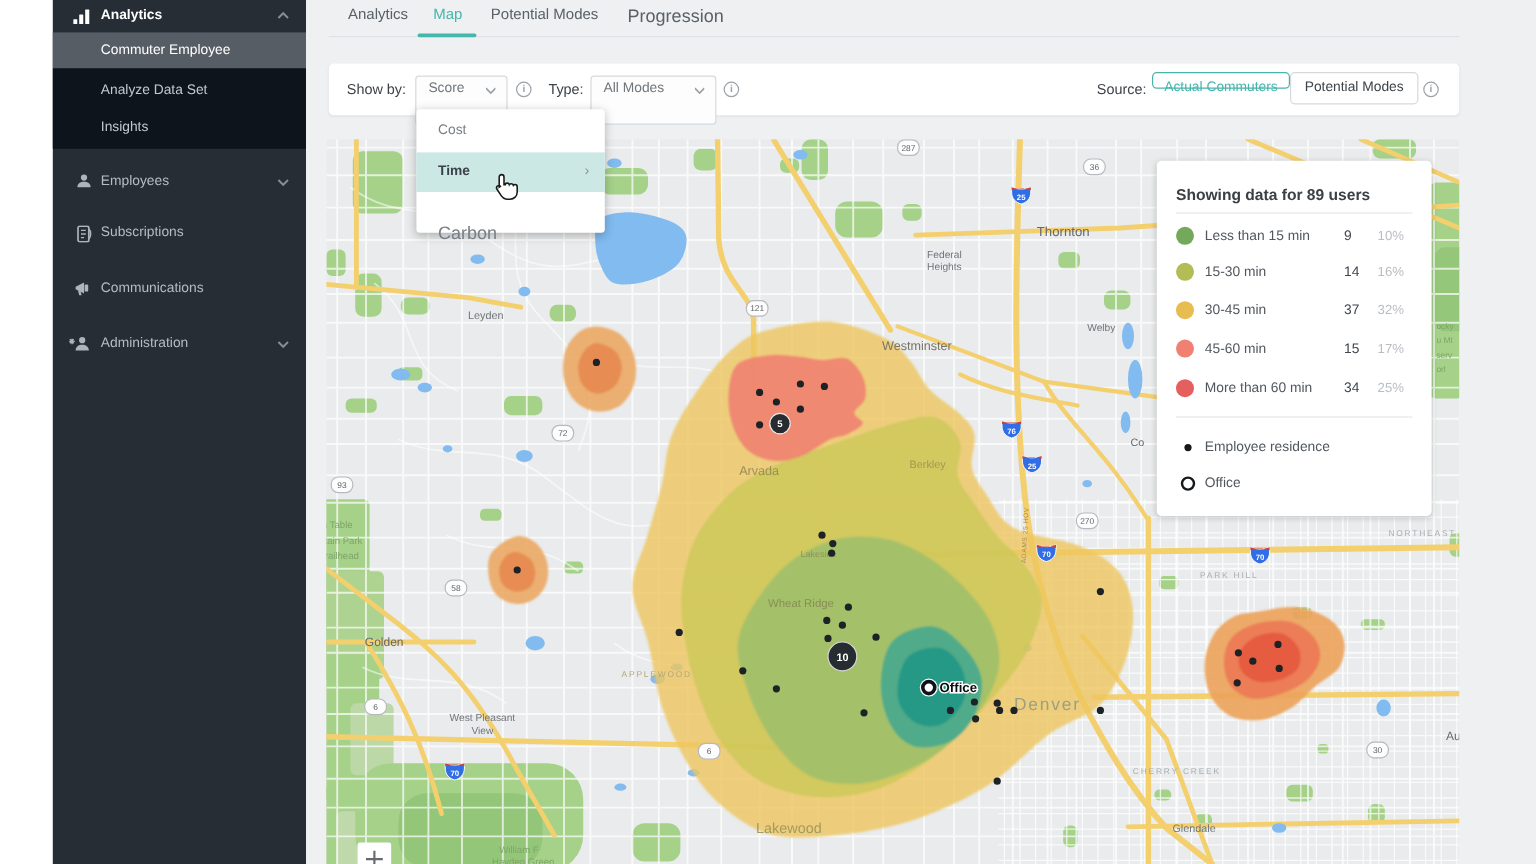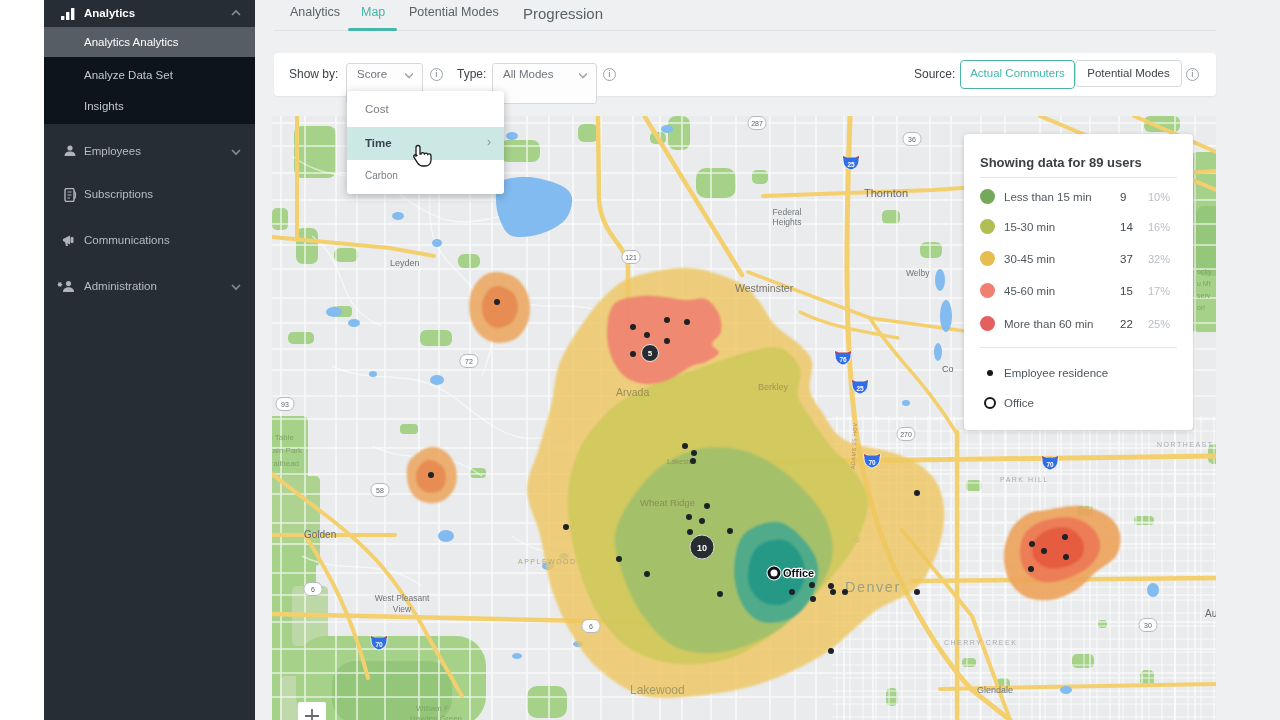--- a/index.html
+++ b/index.html
@@ -24,21 +24,21 @@
 <g fill="#ffffff">
       <rect x="0" y="9" width="3.4" height="4" rx="0.5"></rect>
       <rect x="5" y="5" width="3.4" height="8" rx="0.5"></rect>
       <rect x="10" y="1" width="3.4" height="12" rx="0.5"></rect>
     </g>
   </svg>
 <div class="abs" style="left:84px;top:7px;font-size:11.5px;font-weight:bold;color:#ffffff">Analytics</div>
 <svg class="abs" style="left:231px;top:9px" width="10" height="8">
     <path d="M1,6 L5,2 L9,6" stroke="#868d94" stroke-width="1.6" fill="none"></path>
   </svg>
-<div class="abs" style="left:84px;top:36px;font-size:11.5px;color:#ffffff">Analytics Analytics</div>
+<div class="abs" style="left:84px;top:36px;font-size:11.5px;color:#ffffff">Commuter Employee</div>
 <div class="abs" style="left:84px;top:69px;font-size:11.5px;color:#c2c8cd">Analyze Data Set</div>
 <div class="abs" style="left:84px;top:100px;font-size:11.5px;color:#c2c8cd">Insights</div>
 
 <svg class="abs" style="left:63px;top:144px" width="14" height="14" viewBox="0 0 14 14">
 <circle cx="7" cy="4" r="2.6" fill="#aeb4ba"></circle>
     <path d="M1.5,12 C1.5,8.8 4,7.5 7,7.5 C10,7.5 12.5,8.8 12.5,12 Z" fill="#aeb4ba"></path>
   </svg>
 <div class="abs" style="left:84px;top:145px;font-size:11.5px;color:#b6bcc2">Employees</div>
 <svg class="abs" style="left:231px;top:148px" width="10" height="8">
     <path d="M1,2 L5,6 L9,2" stroke="#868d94" stroke-width="1.6" fill="none"></path>
@@ -82,21 +82,21 @@
       <path d="M0,1.5 L4,5.5 L8,1.5" stroke="#9aa1a7" stroke-width="1.4" fill="none"></path>
     </svg></div>
 <div class="info" style="left:430px;top:68px">i</div>
 <div class="lbl" style="left:457px;top:67px">Type:</div>
 <div class="sel" style="left:492px;top:63px;width:105px">All Modes
 <svg class="selc">
       <path d="M0,1.5 L4,5.5 L8,1.5" stroke="#9aa1a7" stroke-width="1.4" fill="none"></path>
     </svg></div>
 <div class="info" style="left:603px;top:68px">i</div>
 <div class="lbl" style="left:914px;top:67px">Source:</div>
-<div class="abs" style="left:960px;top:60px;width:115px;height:29px;border:1px solid #4ab3a9;border-radius:4px;background:#ffffff;font-size:11.5px;color:#44b6ac;text-align:center;line-height:25px;z-index:2">Actual Commuters</div>
+<div class="abs" style="left:960px;top:60px;width:115px;height:14px;border:1px solid #4ab3a9;border-radius:4px;background:#ffffff;font-size:11.5px;color:#44b6ac;text-align:center;line-height:25px;z-index:2">Actual Commuters</div>
 <div class="abs" style="left:1075px;top:60px;width:107px;height:27px;border:1px solid #d6d9dc;border-radius:4px;background:#ffffff;font-size:11.5px;color:#3d4348;text-align:center;line-height:25px">Potential Modes</div>
 <div class="info" style="left:1186px;top:68px">i</div>
 <svg width="944" height="604" viewBox="0 0 944 604" font-family="Liberation Sans, sans-serif" style="position:absolute;left:272px;top:116px">
 <rect width="944" height="604" fill="#e9ebec"></rect>
 <rect x="-8" y="300" width="44" height="130" rx="5" fill="#a5d189" opacity="1"></rect>
     <rect x="-8" y="360" width="56" height="90" rx="5" fill="#aed390" opacity="1"></rect>
     <rect x="-8" y="430" width="52" height="120" rx="5" fill="#a5d189" opacity="1"></rect>
     <rect x="20" y="470" width="36" height="60" rx="5" fill="#bcd8a6" opacity="1"></rect>
     <rect x="-8" y="540" width="46" height="70" rx="5" fill="#a5d189" opacity="1"></rect>
     <rect x="8" y="560" width="60" height="60" rx="5" fill="#c6dbb3" opacity="0.8"></rect>
@@ -366,28 +366,28 @@
 <div class="ldot" style="left:980px;top:251px;background:#e7bd52;z-index:6"></div>
 <div class="lrow" style="left:1004px;top:253px;z-index:6">30-45 min</div>
 <div class="num" style="left:1120px;top:253px;z-index:6">37</div>
 <div class="pct" style="left:1148px;top:253px;z-index:6">32%</div>
 <div class="ldot" style="left:980px;top:283px;background:#f08072;z-index:6"></div>
 <div class="lrow" style="left:1004px;top:285px;z-index:6">45-60 min</div>
 <div class="num" style="left:1120px;top:285px;z-index:6">15</div>
 <div class="pct" style="left:1148px;top:285px;z-index:6">17%</div>
 <div class="ldot" style="left:980px;top:316px;background:#e55f5f;z-index:6"></div>
 <div class="lrow" style="left:1004px;top:318px;z-index:6">More than 60 min</div>
-<div class="num" style="left:1120px;top:318px;z-index:6">22</div>
+<div class="num" style="left:1120px;top:318px;z-index:6">34</div>
 <div class="pct" style="left:1148px;top:318px;z-index:6">25%</div>
 <div class="abs" style="left:980px;top:347px;width:197px;height:1px;background:#e4e6e8;z-index:6"></div>
 <div class="abs" style="left:987px;top:370px;width:6px;height:6px;border-radius:50%;background:#16191c;z-index:6"></div>
 <div class="lrow" style="left:1004px;top:367px;z-index:6">Employee residence</div>
 <div class="abs" style="left:984px;top:397px;width:12px;height:12px;border-radius:50%;border:2.6px solid #16191c;z-index:6"></div>
 <div class="lrow" style="left:1004px;top:397px;z-index:6">Office</div>
 
 <div class="abs" style="left:347px;top:91px;width:157px;height:103px;background:#ffffff;border-radius:3px;box-shadow:0 2px 8px rgba(0,0,0,.25);z-index:10"></div>
 <div class="abs" style="left:365px;top:103px;font-size:11.5px;color:#777e85;z-index:11">Cost</div>
 <div class="abs" style="left:347px;top:127px;width:157px;height:33px;background:#cbe8e4;z-index:11"></div>
 <div class="abs" style="left:365px;top:137px;font-size:11.5px;color:#39424a;font-weight:bold;z-index:12">Time</div>
 <div class="abs" style="left:487px;top:135px;font-size:12px;color:#8b9298;z-index:12">›</div>
-<div class="abs" style="left:365px;top:170px;font-size:10px;color:#777e85;z-index:11">Carbon</div>
+<div class="abs" style="left:365px;top:186px;font-size:15px;color:#777e85;z-index:11">Carbon</div>
 <svg class="abs" style="left:411px;top:144px;z-index:13" width="22" height="24" viewBox="0 0 22 24">
 <path d="M7,1.5 C8.3,1.5 9,2.3 9,3.5 L9,10 L10,10 C10,9.2 10.8,8.6 11.7,8.6 C12.6,8.6 13.2,9.1 13.4,9.9 C13.7,9.4 14.3,9.1 15,9.1 C15.9,9.1 16.6,9.6 16.8,10.4 C17.1,10 17.6,9.8 18.2,9.8 C19.3,9.8 20,10.6 20,11.8 L20,16 C20,19.5 17.5,22 14,22 L12,22 C9.5,22 7.8,20.8 6.5,18.8 L3.2,13.7 C2.5,12.6 2.8,11.5 3.7,10.9 C4.5,10.4 5.4,10.6 6,11.3 L5,12 L5,3.5 C5,2.3 5.7,1.5 7,1.5 Z" fill="#ffffff" stroke="#1a1a1a" stroke-width="1.3"></path>
 </svg>
 </body></html>

